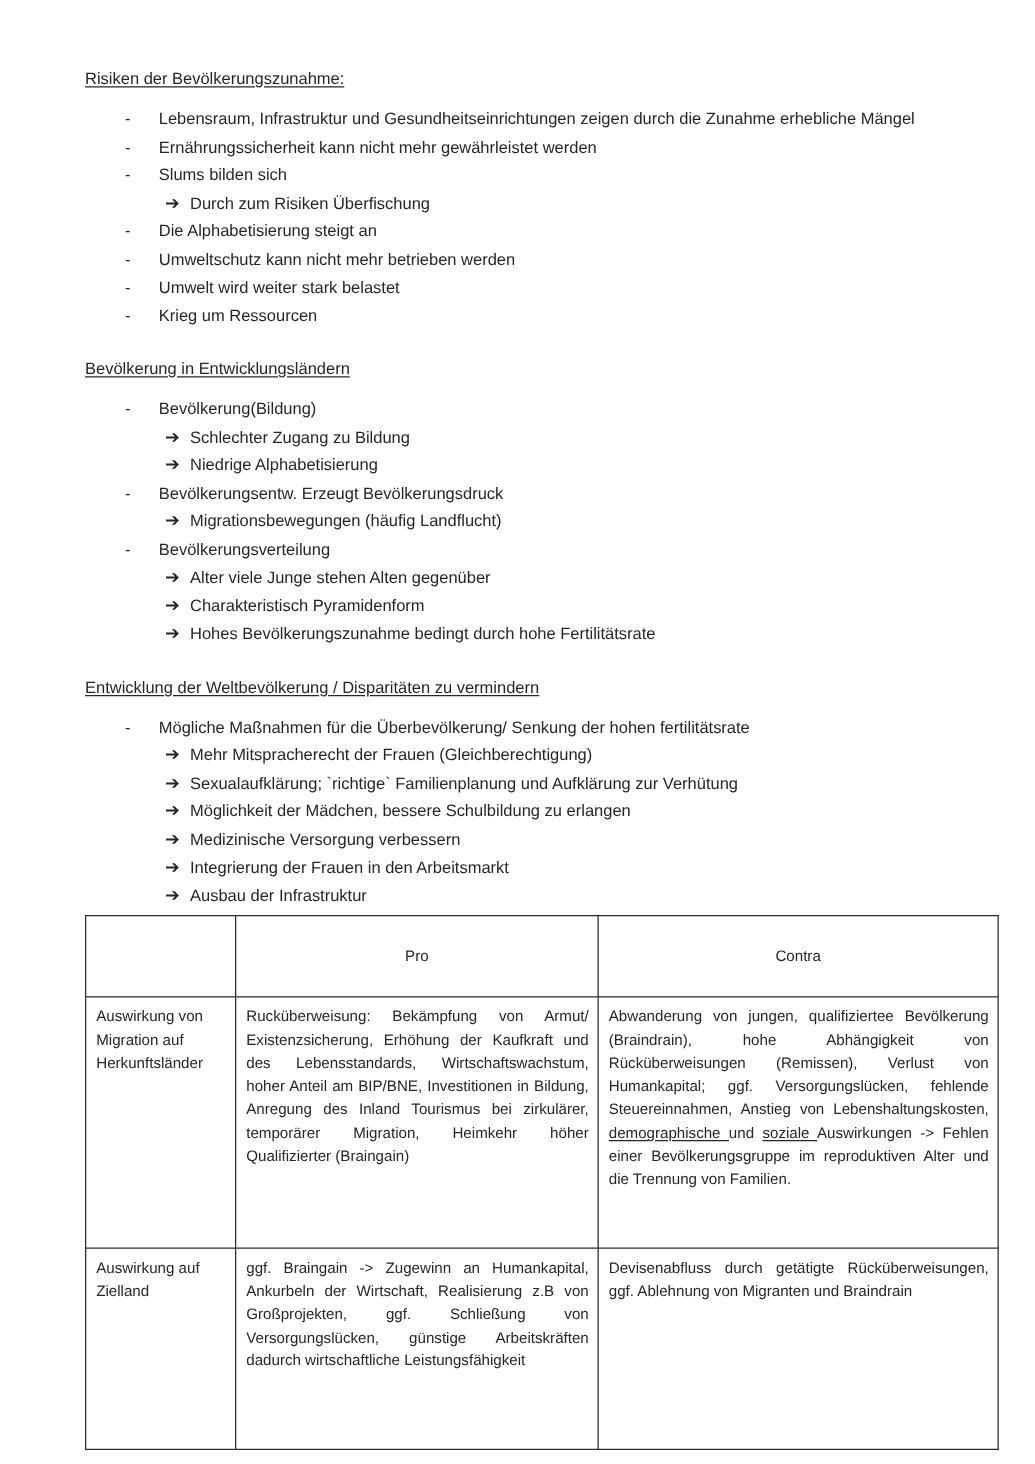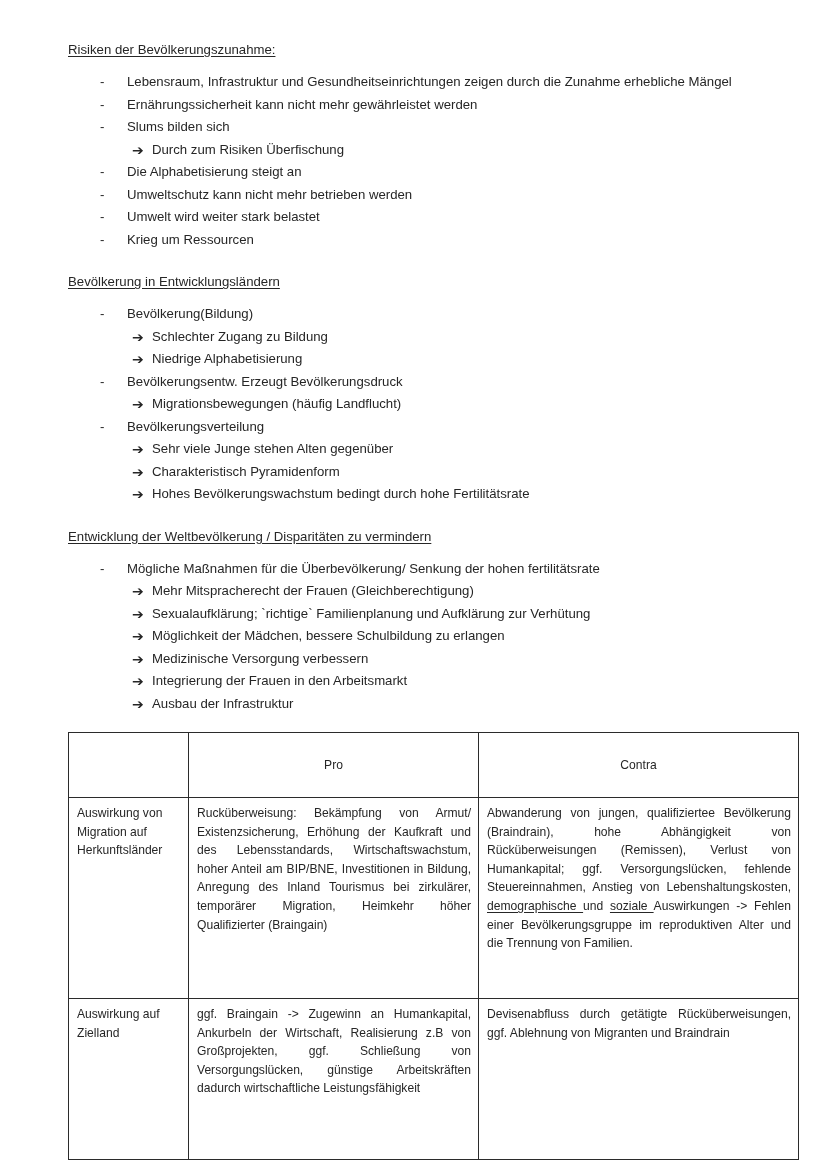--- a/index.html
+++ b/index.html
@@ -16,21 +16,21 @@
     color: #262626;
     -webkit-font-smoothing: antialiased;
   }
 
   .page {
     position: absolute;
     left: 0; top: 0;
     width: 828px;
     height: 1023px;
     box-sizing: border-box;
-    padding: 41px 30px 0 68px;
+    padding: 54px 30px 0 68px;
   }
 
   
   .section { margin: 0; }
   .section + .section { margin-top: 22px; }
 
   .sec-heading {
     font-size: 13.2px;
     line-height: 18px;
     text-decoration: underline;
@@ -137,23 +137,23 @@
       </div>
       <div class="section">
         <div class="sec-heading">Bevölkerung in Entwicklungsländern</div>
         <ul class="bullets">
           <li class="b-dash"><span>Bevölkerung(Bildung)</span></li>
           <li class="b-arrow"><span class="arrow-glyph">➔</span><span>Schlechter Zugang zu Bildung</span></li>
           <li class="b-arrow"><span class="arrow-glyph">➔</span><span>Niedrige Alphabetisierung</span></li>
           <li class="b-dash"><span>Bevölkerungsentw. Erzeugt Bevölkerungsdruck</span></li>
           <li class="b-arrow"><span class="arrow-glyph">➔</span><span>Migrationsbewegungen (häufig Landflucht)</span></li>
           <li class="b-dash"><span>Bevölkerungsverteilung</span></li>
-          <li class="b-arrow"><span class="arrow-glyph">➔</span><span>Sehr viele Junge stehen Alten gegenüber</span></li>
+          <li class="b-arrow"><span class="arrow-glyph">➔</span><span>Alter viele Junge stehen Alten gegenüber</span></li>
           <li class="b-arrow"><span class="arrow-glyph">➔</span><span>Charakteristisch Pyramidenform</span></li>
-          <li class="b-arrow"><span class="arrow-glyph">➔</span><span>Hohes Bevölkerungswachstum bedingt durch hohe Fertilitätsrate</span></li>
+          <li class="b-arrow"><span class="arrow-glyph">➔</span><span>Hohes Bevölkerungszunahme bedingt durch hohe Fertilitätsrate</span></li>
         </ul>
       </div>
       <div class="section">
         <div class="sec-heading">Entwicklung der Weltbevölkerung / Disparitäten zu vermindern</div>
         <ul class="bullets">
           <li class="b-dash"><span>Mögliche Maßnahmen für die Überbevölkerung/ Senkung der hohen fertilitätsrate</span></li>
           <li class="b-arrow"><span class="arrow-glyph">➔</span><span>Mehr Mitspracherecht der Frauen (Gleichberechtigung)</span></li>
           <li class="b-arrow"><span class="arrow-glyph">➔</span><span>Sexualaufklärung; `richtige` Familienplanung und Aufklärung zur Verhütung</span></li>
           <li class="b-arrow"><span class="arrow-glyph">➔</span><span>Möglichkeit der Mädchen, bessere Schulbildung zu erlangen</span></li>
           <li class="b-arrow"><span class="arrow-glyph">➔</span><span>Medizinische Versorgung verbessern</span></li>

